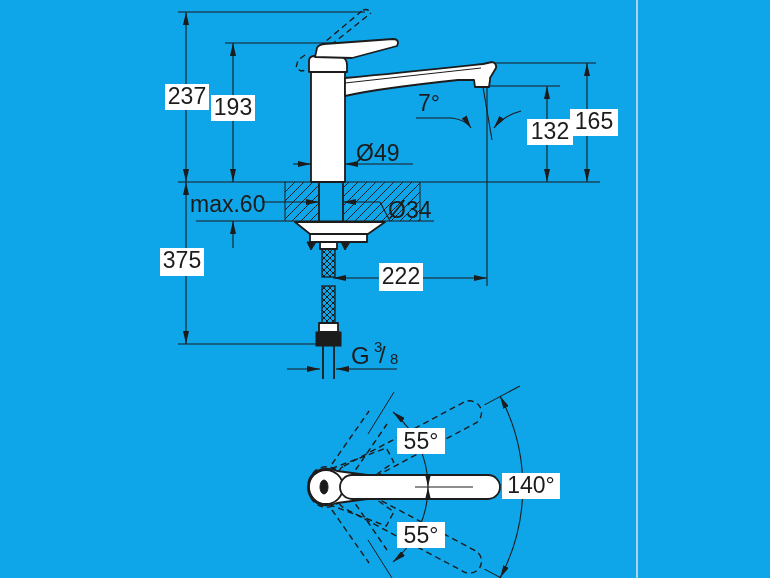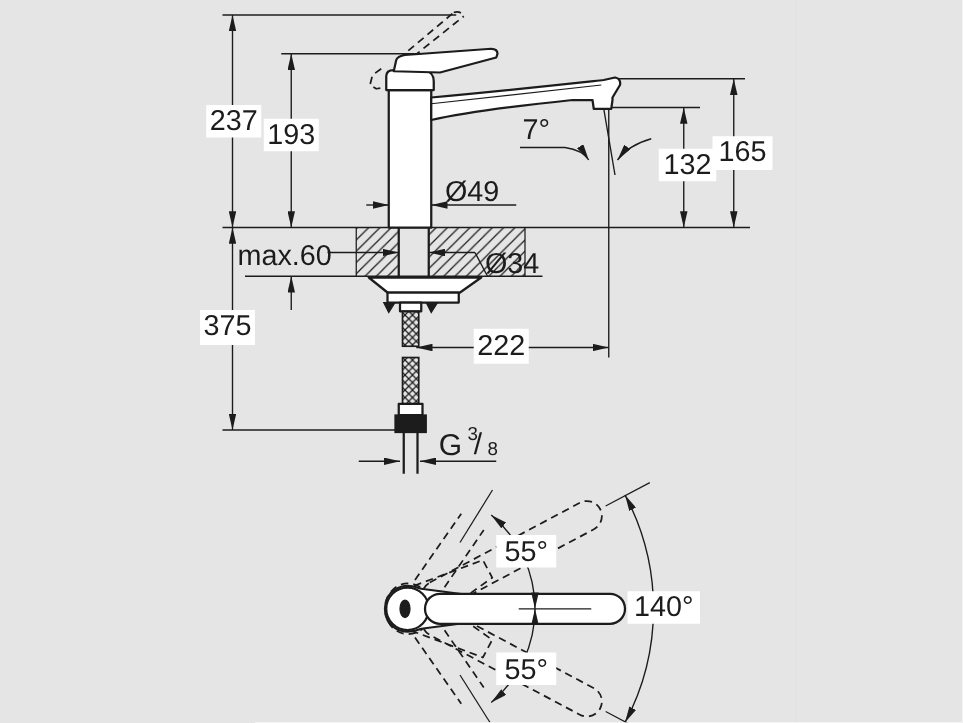--- a/index.html
+++ b/index.html
@@ -1,16 +1,16 @@
 <!DOCTYPE html>
 <html><head>
 <meta charset="utf-8">
 <style>
   html,body{margin:0;padding:0;background:#ffffff;width:770px;height:578px;overflow:hidden;}
-  .stage{position:relative;width:770px;height:578px;background:#e5e5e5;font-family:"Liberation Sans",sans-serif;}
+  .stage{position:relative;width:770px;height:578px;background:#0ea5e9;font-family:"Liberation Sans",sans-serif;}
   svg{display:block;}
   .ext{stroke:#1c1c1c;stroke-width:1.1;fill:none;}
   .dim{stroke:#1c1c1c;stroke-width:1.1;fill:none;}
   .outline{stroke:#1c1c1c;stroke-width:1.8;fill:#ffffff;stroke-linejoin:round;}
   .outline-nf{stroke:#1c1c1c;stroke-width:1.8;fill:none;stroke-linejoin:round;}
   .dash{stroke:#1c1c1c;stroke-width:1.4;fill:none;stroke-dasharray:6 4;stroke-linejoin:round;}
   .thin{stroke:#1c1c1c;stroke-width:1;fill:none;}
   .lbl{fill:#1c1c1c;font-size:23px;font-family:"Liberation Sans",sans-serif;}
   .lblsm{fill:#1c1c1c;font-size:15px;font-family:"Liberation Sans",sans-serif;}
   .lblG{fill:#1c1c1c;font-size:24px;font-family:"Liberation Sans",sans-serif;}

